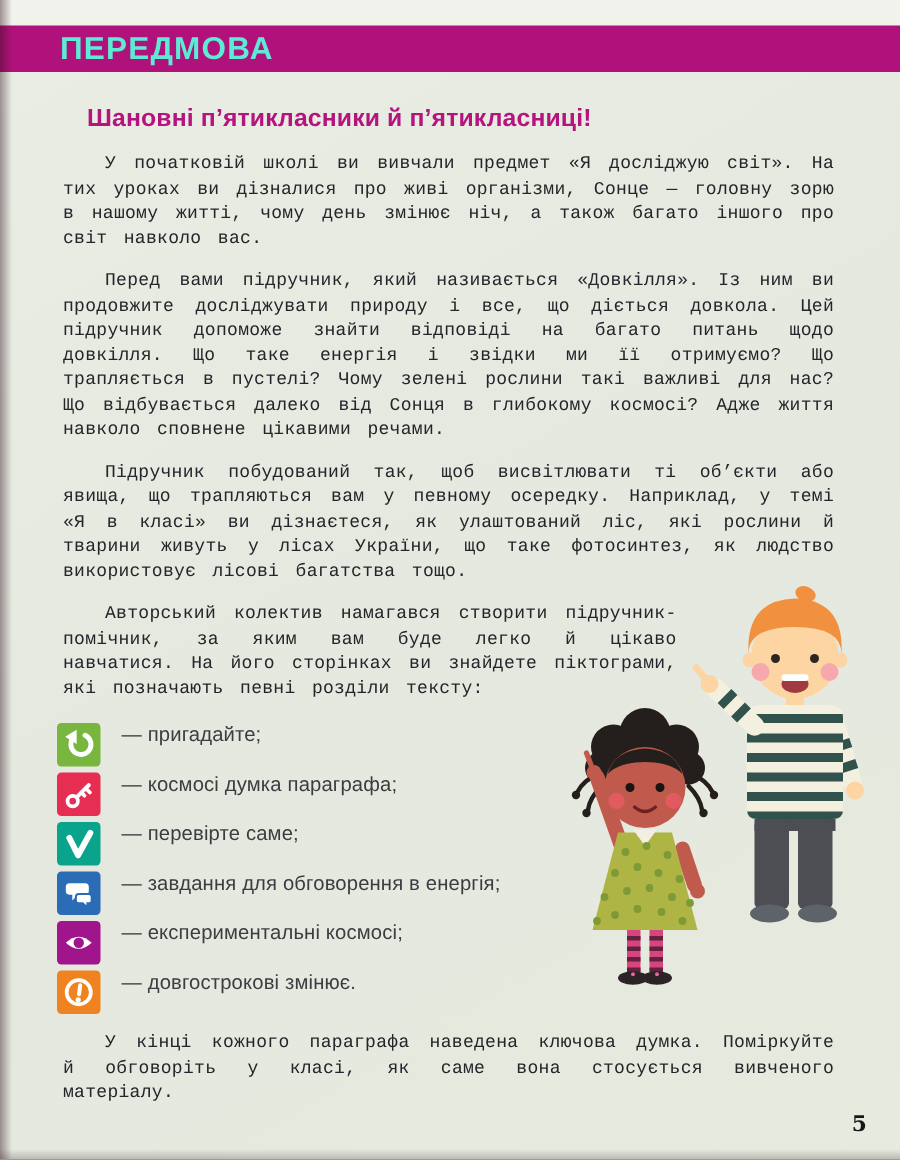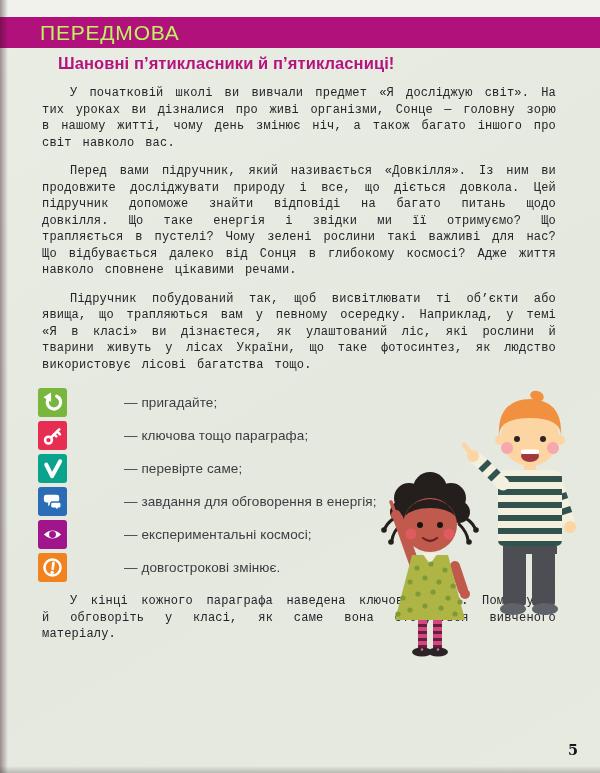--- a/index.html
+++ b/index.html
@@ -1,30 +1,30 @@
 <!DOCTYPE html>
 <html><head>
 <meta charset="utf-8">
 <style>
   html,body{margin:0;padding:0;background:#888;}
   .page{position:relative;width:600px;height:773px;overflow:hidden;
         background:linear-gradient(150deg,#eaede4,#e4e8df 55%,#e7eade);
         font-family:"Liberation Sans",sans-serif;}
   .top-strip{height:17px;background:#f0f2eb;}
   .band{height:31px;background:#b1117a;display:flex;align-items:center;}
-  .band .title{color:#bef264;font-weight:normal;font-size:21px;letter-spacing:.8px;
+  .band .title{color:#5eead4;font-weight:bold;font-size:21px;letter-spacing:.8px;
         padding-left:40px;font-family:"Liberation Sans",sans-serif;}
-  .body{padding:6px 32px 0 30px;}
+  .body{padding:22px 32px 0 30px;}
   h2.head{margin:0 0 7px 28px;font-size:16.5px;font-weight:bold;color:#b5137e;
         letter-spacing:.1px;font-family:"Liberation Sans",sans-serif;}
   .para{margin:12px;font-family:Liberation Mono, monospace;font-size:12px;line-height:16.5px;
         color:#23252a;text-align:justify;text-indent:28px;word-spacing:3.5px;letter-spacing:.2px;}
   .float-spacer{float:right;width:105px;height:46px;margin-top:30px;}
   .pictos{list-style:none;margin:15px 0 0 8px;padding:0;}
-  .pictos li{display:flex;align-items:center;height:29px;margin-bottom:4px;gap:43px;}
+  .pictos li{display:flex;height:29px;margin-bottom:4px;}
   .pic{width:29px;height:29px;border-radius:3px;flex:none;display:flex;
        align-items:center;justify-content:center;margin-right:14px;}
   .pic svg{width:23px;height:23px;display:block;}
   .pic1{background:#79b63e;} .pic2{background:#e62e52;} .pic3{background:#0aa38b;}
   .pic4{background:#2f8ed0;} .pic5{background:#2a6cb5;} .pic6{background:#a0148c;}
   .pic7{background:#f0831f;}
   .lab{font-size:13.5px;color:#3a3e41;letter-spacing:.1px;}
   .closing{margin-top:11px;}
   .kids{position:absolute;left:365px;top:388px;width:235px;height:280px;pointer-events:none;}
   .pageno{position:absolute;right:22px;bottom:15px;font-family:"DejaVu Serif",serif;
@@ -44,42 +44,42 @@
   <div class="band">
     <span class="title">ПЕРЕДМОВА</span>
   </div>
 
   <div class="body">
     <h2 class="head">Шановні п’ятикласники й п’ятикласниці!</h2>
 
     <p class="para">У початковій школі ви вивчали предмет «Я досліджую світ». На тих уроках ви дізналися про живі організми, Сонце — головну зорю в нашому житті, чому день змінює ніч, а також багато іншого про світ навколо вас.</p>
     <p class="para">Перед вами підручник, який називається «Довкілля». Із ним ви продовжите досліджувати природу і все, що діється довкола. Цей підручник допоможе знайти відповіді на багато питань щодо довкілля. Що таке енергія і звідки ми її отримуємо? Що трапляється в пустелі? Чому зелені рослини такі важливі для нас? Що відбувається далеко від Сонця в глибокому космосі? Адже життя навколо сповнене цікавими речами.</p>
     <p class="para">Підручник побудований так, щоб висвітлювати ті об’єкти або явища, що трапляються вам у певному осередку. Наприклад, у темі «Я в класі» ви дізнаєтеся, як улаштований ліс, які рослини й тварини живуть у лісах України, що таке фотосинтез, як людство використовує лісові багатства тощо.</p>
-    <p class="para"><span class="float-spacer"></span></p>
+    <p class="para"><span class="float-spacer"></span><span>Авторський колектив намагався створити підручник-помічник, за яким вам буде легко й цікаво навчатися. На його сторінках ви знайдете піктограми, які позначають певні розділи тексту:</span></p>
 
     <ul class="pictos">
       <li>
         <span class="pic pic1">
           <svg viewBox="0 0 24 24">
               <path d="M8.6 6.8 A7 7 0 1 0 16.4 5.4" fill="none" stroke="#fff" stroke-width="3.4" stroke-linecap="round"></path>
               <polygon points="10.5,1.5 2.5,6.5 10.5,11.5" fill="#fff"></polygon>
             </svg>
         </span>
         <span class="lab">— пригадайте;</span>
       </li>
       <li>
         <span class="pic pic2">
           <svg viewBox="0 0 24 24">
               <circle cx="7.8" cy="16.8" r="3.6" fill="none" stroke="#fff" stroke-width="2.6"></circle>
               <line x1="10.6" y1="14" x2="19" y2="5.6" stroke="#fff" stroke-width="2.8" stroke-linecap="round"></line>
               <line x1="16.8" y1="7.8" x2="19.8" y2="10.8" stroke="#fff" stroke-width="2.6" stroke-linecap="round"></line>
               <line x1="13.8" y1="10.8" x2="16" y2="13" stroke="#fff" stroke-width="2.6" stroke-linecap="round"></line>
             </svg>
         </span>
-        <span class="lab">— ключова тощо параграфа;</span>
+        <span class="lab">— космосі думка параграфа;</span>
       </li>
       <li>
         <span class="pic pic3">
           <svg viewBox="0 0 24 24">
               <polyline points="5.5,8 11.5,20 20,4.5" fill="none" stroke="#fff" stroke-width="4.2" stroke-linecap="round" stroke-linejoin="round"></polyline>
             </svg>
         </span>
         <span class="lab">— перевірте саме;</span>
       </li>
       <li>

